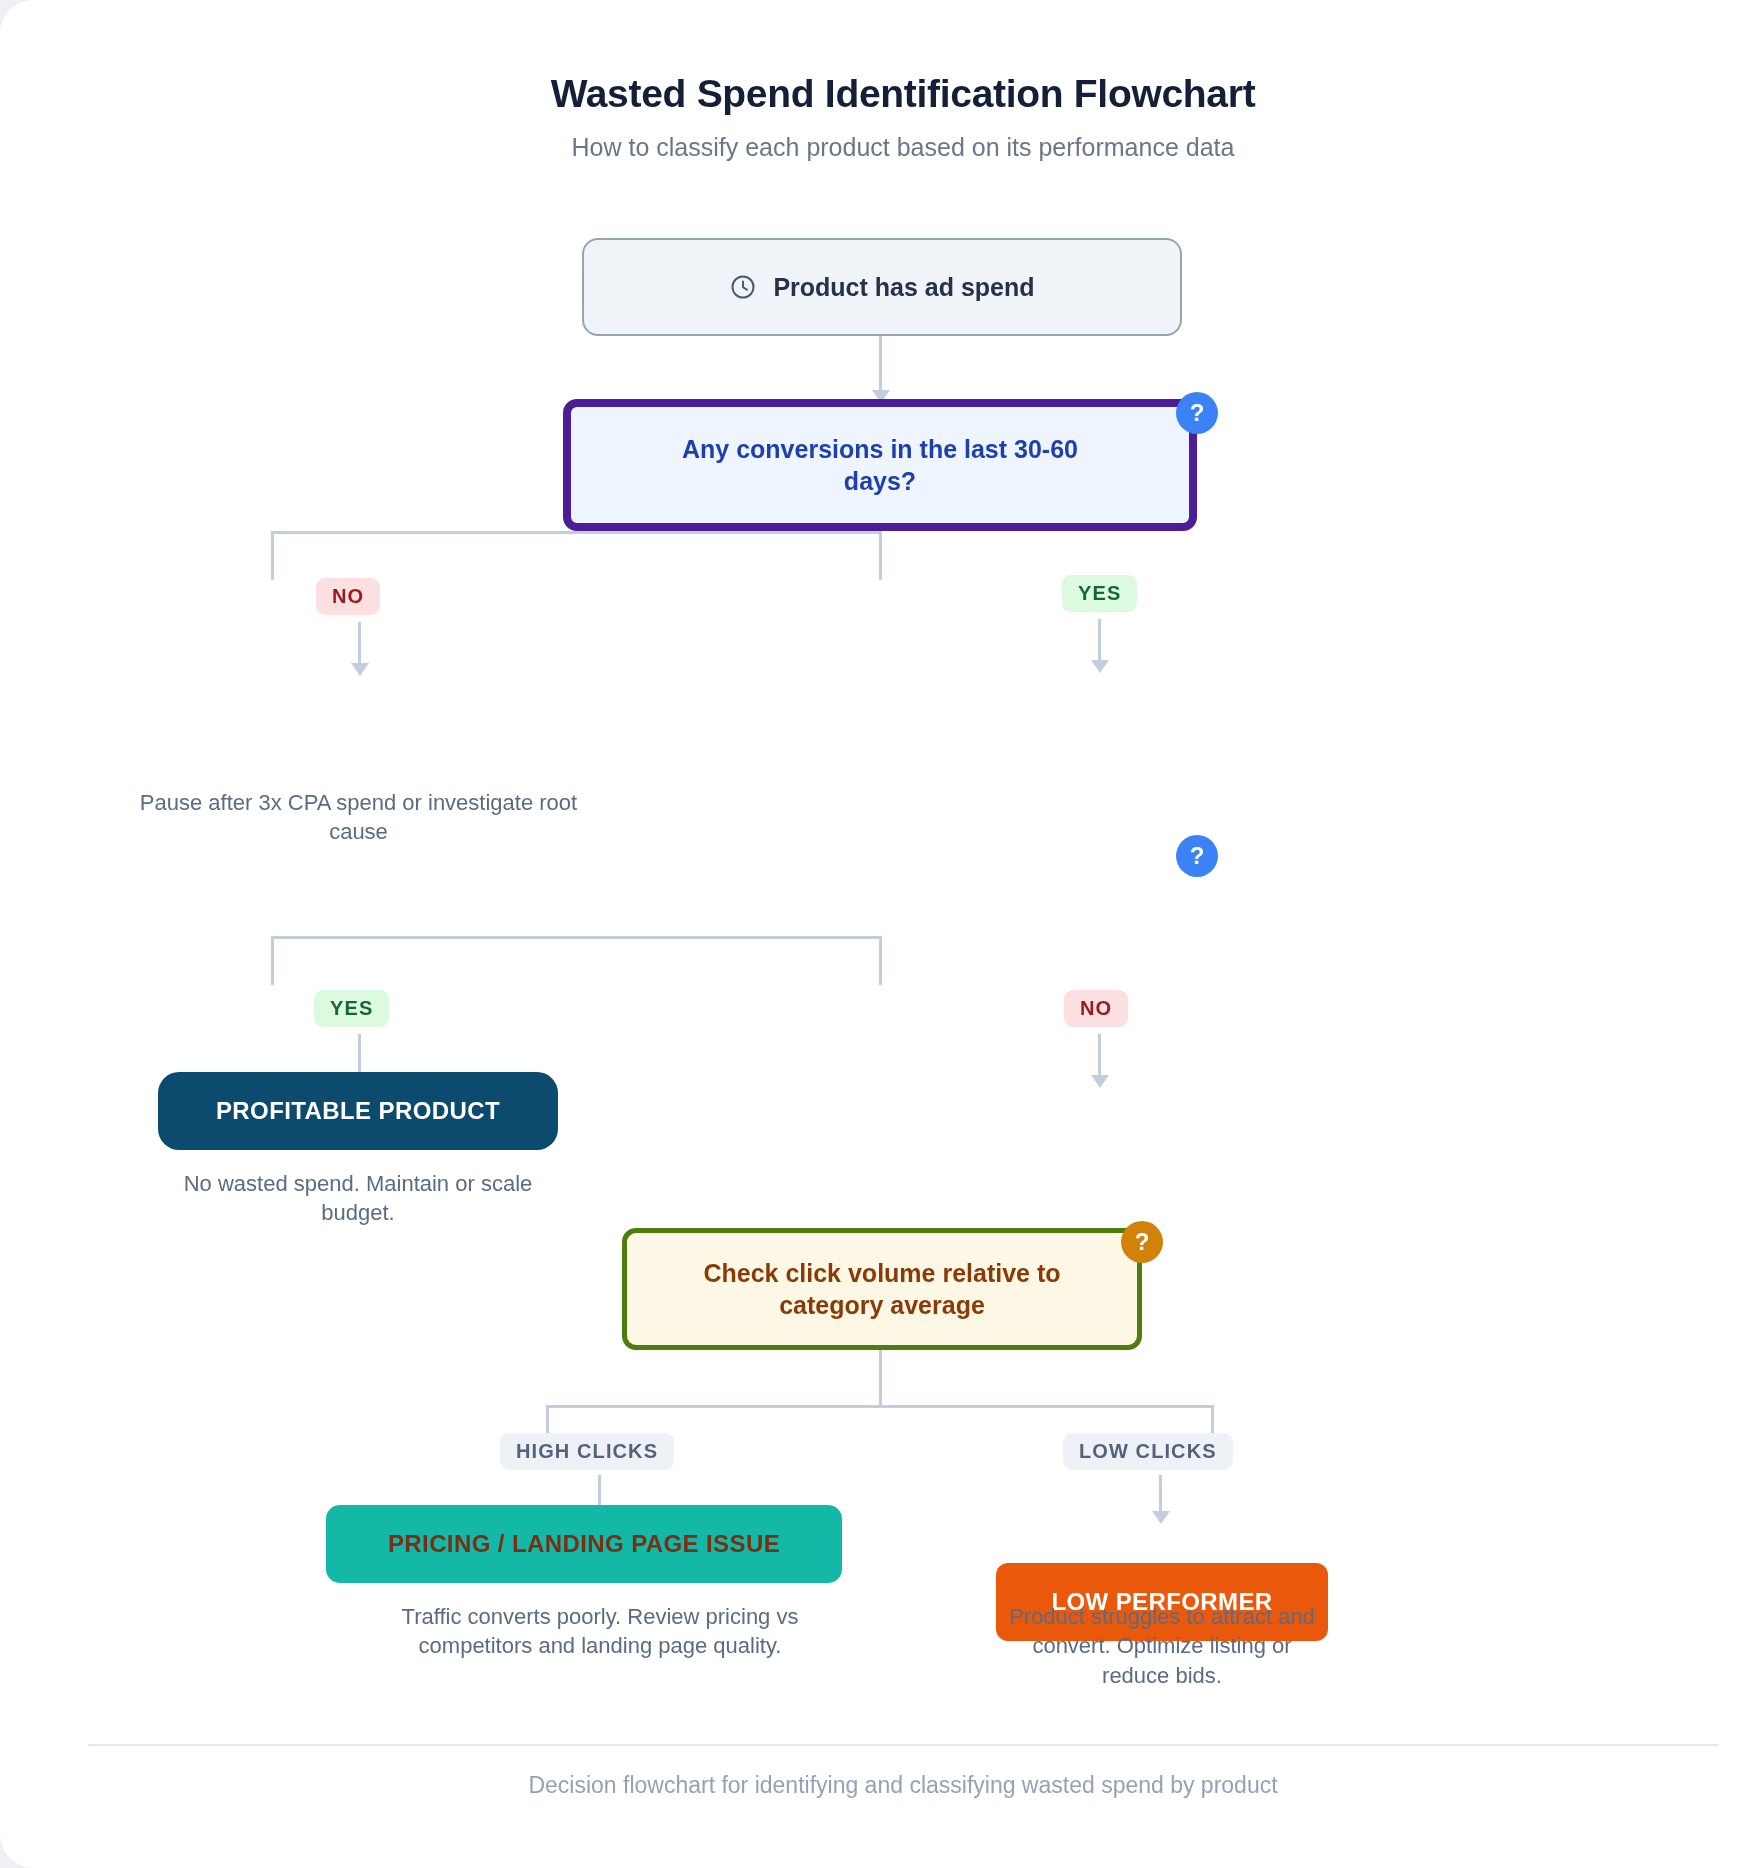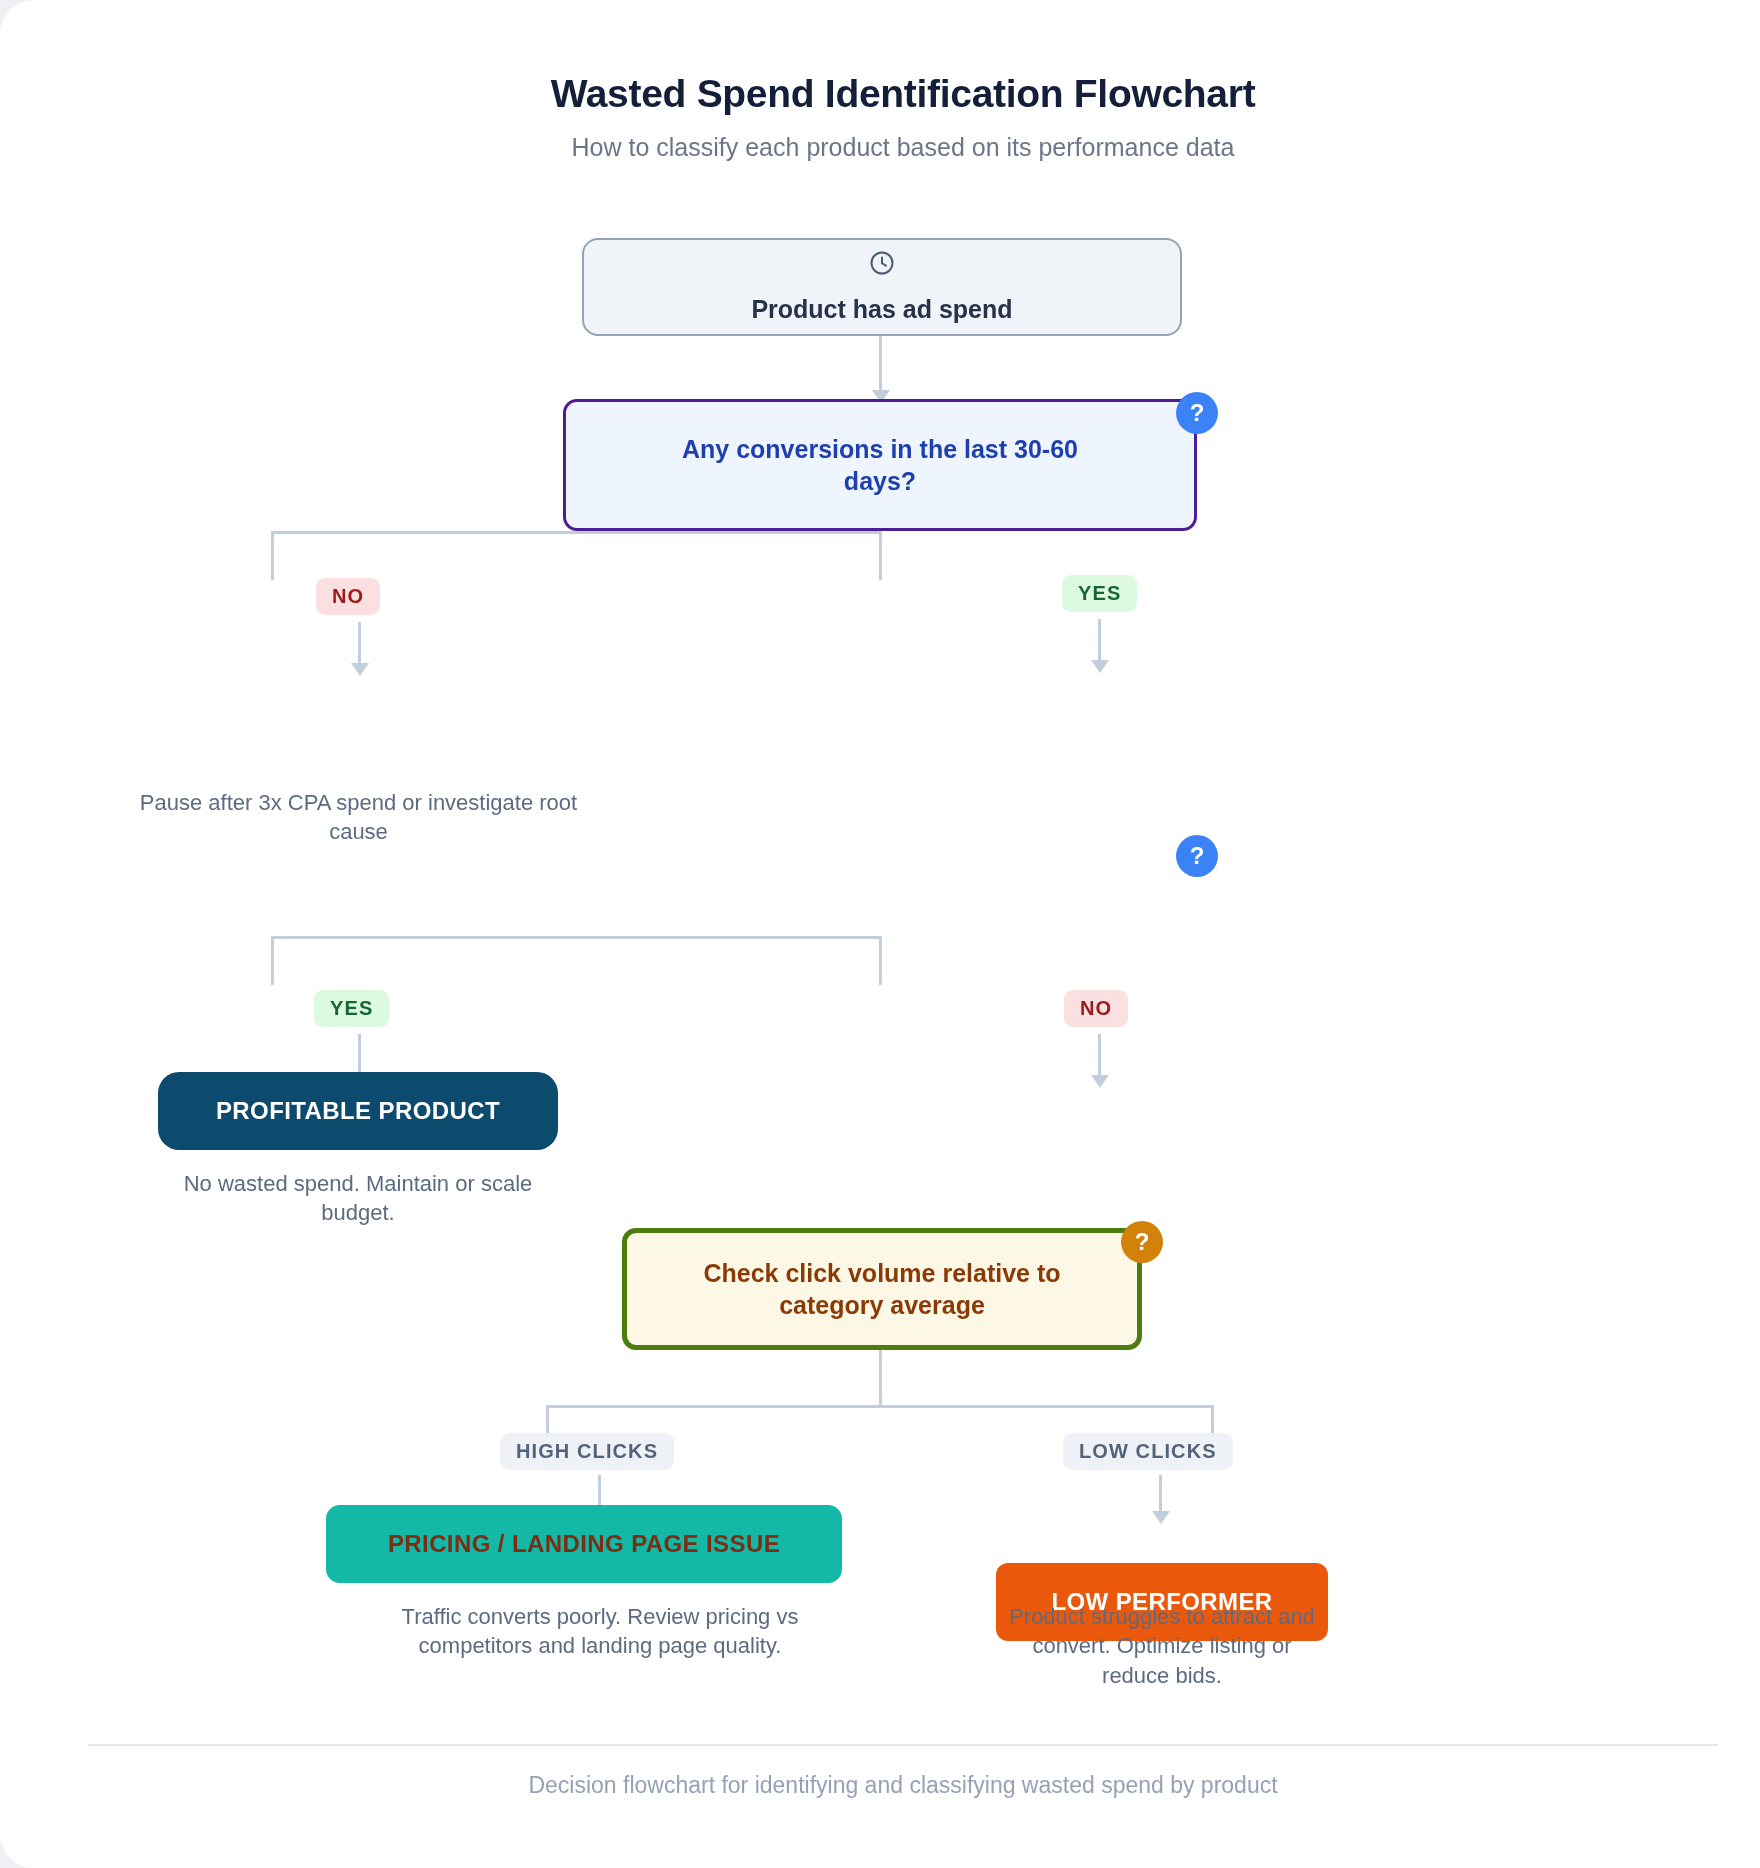--- a/index.html
+++ b/index.html
@@ -56,21 +56,21 @@
     border: 2px solid #94a3b8;
     border-radius: 16px;
     color: #253249;
     font-size: 25px;
     font-weight: 700;
     gap: 16px;
   }
 
   .node.decision {
     background: #eff5fe;
-    border: 3px solid #4c1d95;
+    border: 8px solid #4c1d95;
     border-radius: 14px;
     color: #1e40af;
     font-size: 25px;
     font-weight: 700;
   }
 
   .node.decision-amber {
     background: #fdf8e6;
     border: 5px solid #4d7c0f;
     border-radius: 14px;
@@ -165,21 +165,21 @@
   .clock-icon { flex: 0 0 auto; display: block; }
 </style>
 </head>
 <body>
 
 <div id="page">
 
   <div class="title">Wasted Spend Identification Flowchart</div>
   <div class="subtitle">How to classify each product based on its performance data</div>
 
-  <div class="node start" style="left:582px; top:238px; width:600px; height:98px;flex-direction:column;">
+  <div class="node start" style="left:582px; top:238px; width:600px; height:98px;">
     <svg class="clock-icon" width="28" height="28" viewBox="0 0 24 24" fill="none" stroke="#4a5a73" stroke-width="1.7" stroke-linecap="round">
       <circle cx="12" cy="12" r="9"></circle>
       <path d="M12 7.2 V12.2 L15.4 14.3"></path>
     </svg>
     <span class="node-label">Product has ad spend</span>
   </div>
 
   <div class="vline" style="left:879px; top:336px; height:58px;"></div>
   <div class="arrow" style="left:872px; top:390px;"></div>
 

